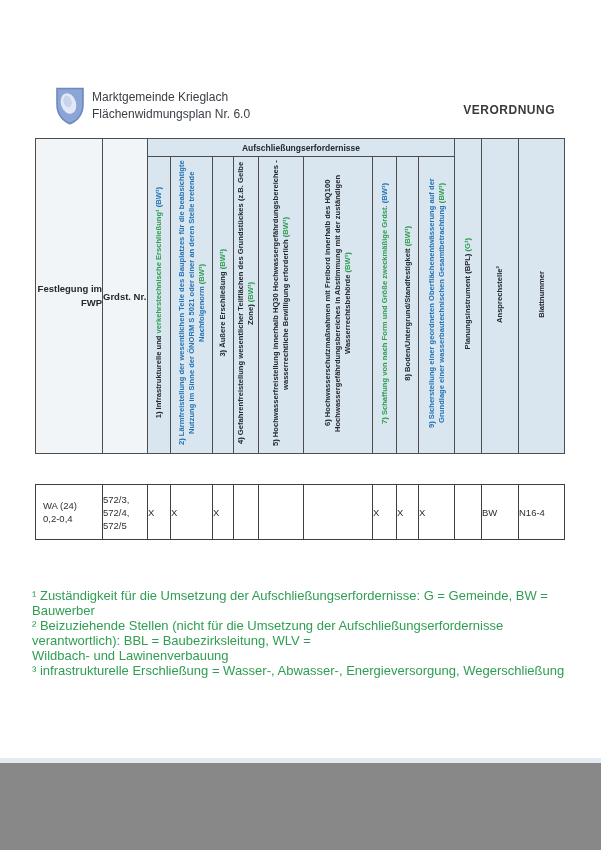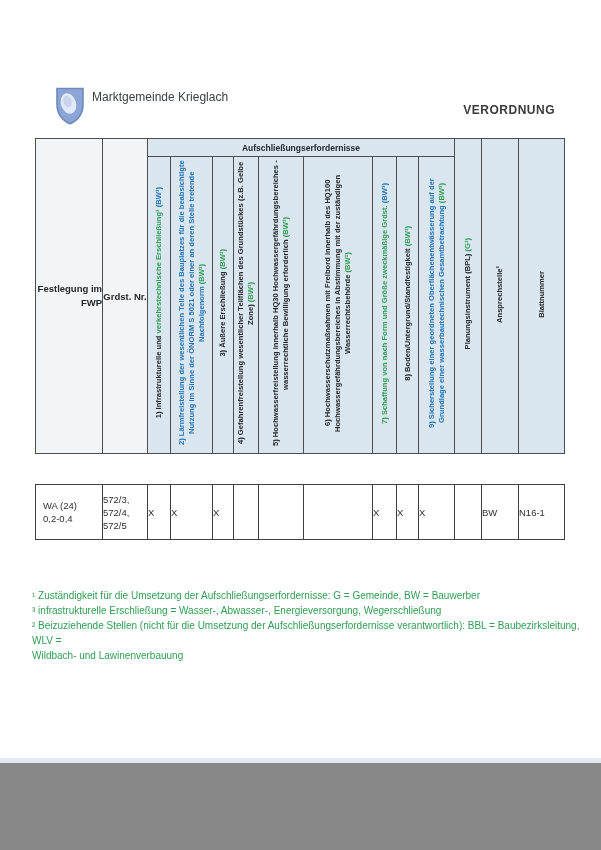--- a/index.html
+++ b/index.html
@@ -16,50 +16,51 @@
             letter-spacing:.5px;color:#3a3a3a;}
   
   table{border-collapse:collapse;table-layout:fixed;}
   .head-table{position:absolute;left:35px;top:138px;}
   .head-table th{border:1px solid var(--border);font-weight:bold;padding:0;}
   .span-cell{height:17px;font-size:8.5px;background:var(--header_bg);color:var(--ink);
              text-align:center;vertical-align:middle;}
   .crit{height:296px;background:var(--header_bg);vertical-align:middle;text-align:center;}
   .side{background:var(--side_bg);font-size:9.5px;color:var(--ink);vertical-align:middle;}
   .side-left{text-align:right;padding-left:7px;white-space:pre-line;line-height:14px;}
-  .side-center{text-align:center;}
+  .side-center{text-align:left;}
   .rot-inner{display:inline-block;writing-mode:vertical-rl;transform:rotate(180deg);
              font-size:7.6px;line-height:1.3;max-height:288px;text-align:center;
              font-weight:bold;}
   .c-ink{color:var(--ink);} .c-green{color:var(--green);} .c-blue{color:var(--blue);}
   .data-table{position:absolute;left:35px;top:484px;}
   .data-table td{border:1px solid #3f3f3f;height:54px;text-align:left;font-size:9.5px;
                  color:#2e2e2e;white-space:pre-line;vertical-align:middle;line-height:13px;
                  background:#fff;padding:0;}
   .data-table td.festlegung{text-align:left;padding-left:7px;}
   .mark{font-size:10.5px;}
   
   .footnotes{position:absolute;left:32px;top:588px;width:552px;color:var(--green);
-             font-size:10px;line-height:15px;}
+             font-size:13px;line-height:15px;}
   .footnotes p{margin:0;white-space:pre-line;}
   .scan-edge{position:absolute;left:0;bottom:0;width:601px;height:5px;background:#e3eaf1;}
 </style>
 </head>
 <body>
 
 <div class="page">
 
   <svg class="crest" viewBox="0 0 30 38">
     <path d="M2,1.5 H28 V17 C28,27 22.5,33.5 15,36.8 C7.5,33.5 2,27 2,17 Z" fill="#8ba5d6" stroke="#6e89bd" stroke-width="1.6"></path>
     <ellipse cx="13.5" cy="16.5" rx="7.5" ry="10.5" transform="rotate(-18 13.5 16.5)" fill="#e9eef8" opacity="0.92"></ellipse>
     <ellipse cx="12.5" cy="14.5" rx="4" ry="6" transform="rotate(-18 12.5 14.5)" fill="#c7d4ec"></ellipse>
   </svg>
 
   <div class="org">
     <div>Marktgemeinde Krieglach</div>
+    <div>Flächenwidmungsplan Nr. 6.0</div>
   </div>
 
   <div class="doc-type">VERORDNUNG</div>
 
   <table class="head-table">
     <colgroup>
       <col style="width:67px">
         <col style="width:45px">
         <col style="width:23px">
       <col style="width:42px">
@@ -150,26 +151,26 @@
       <td class="mark">X</td>
       <td class="mark">X</td>
       <td class="mark"></td>
       <td class="mark"></td>
       <td class="mark"></td>
       <td class="mark">X</td>
       <td class="mark">X</td>
       <td class="mark">X</td>
       <td></td>
       <td>BW</td>
-      <td>N16-1</td>
+      <td>N16-4</td>
     </tr>
   </tbody>
     </table>
 
   <div class="footnotes">
     <p>¹ Zuständigkeit für die Umsetzung der Aufschließungserfordernisse: G = Gemeinde, BW = Bauwerber</p>
-    <p>³ infrastrukturelle Erschließung = Wasser-, Abwasser-, Energieversorgung, Wegerschließung</p>
     <p>² Beizuziehende Stellen (nicht für die Umsetzung der Aufschließungserfordernisse verantwortlich): BBL = Baubezirksleitung, WLV =
 Wildbach- und Lawinenverbauung</p>
+    <p>³ infrastrukturelle Erschließung = Wasser-, Abwasser-, Energieversorgung, Wegerschließung</p>
   </div>
 
   <div class="scan-edge"></div>
 </div>
 
 </body></html>

